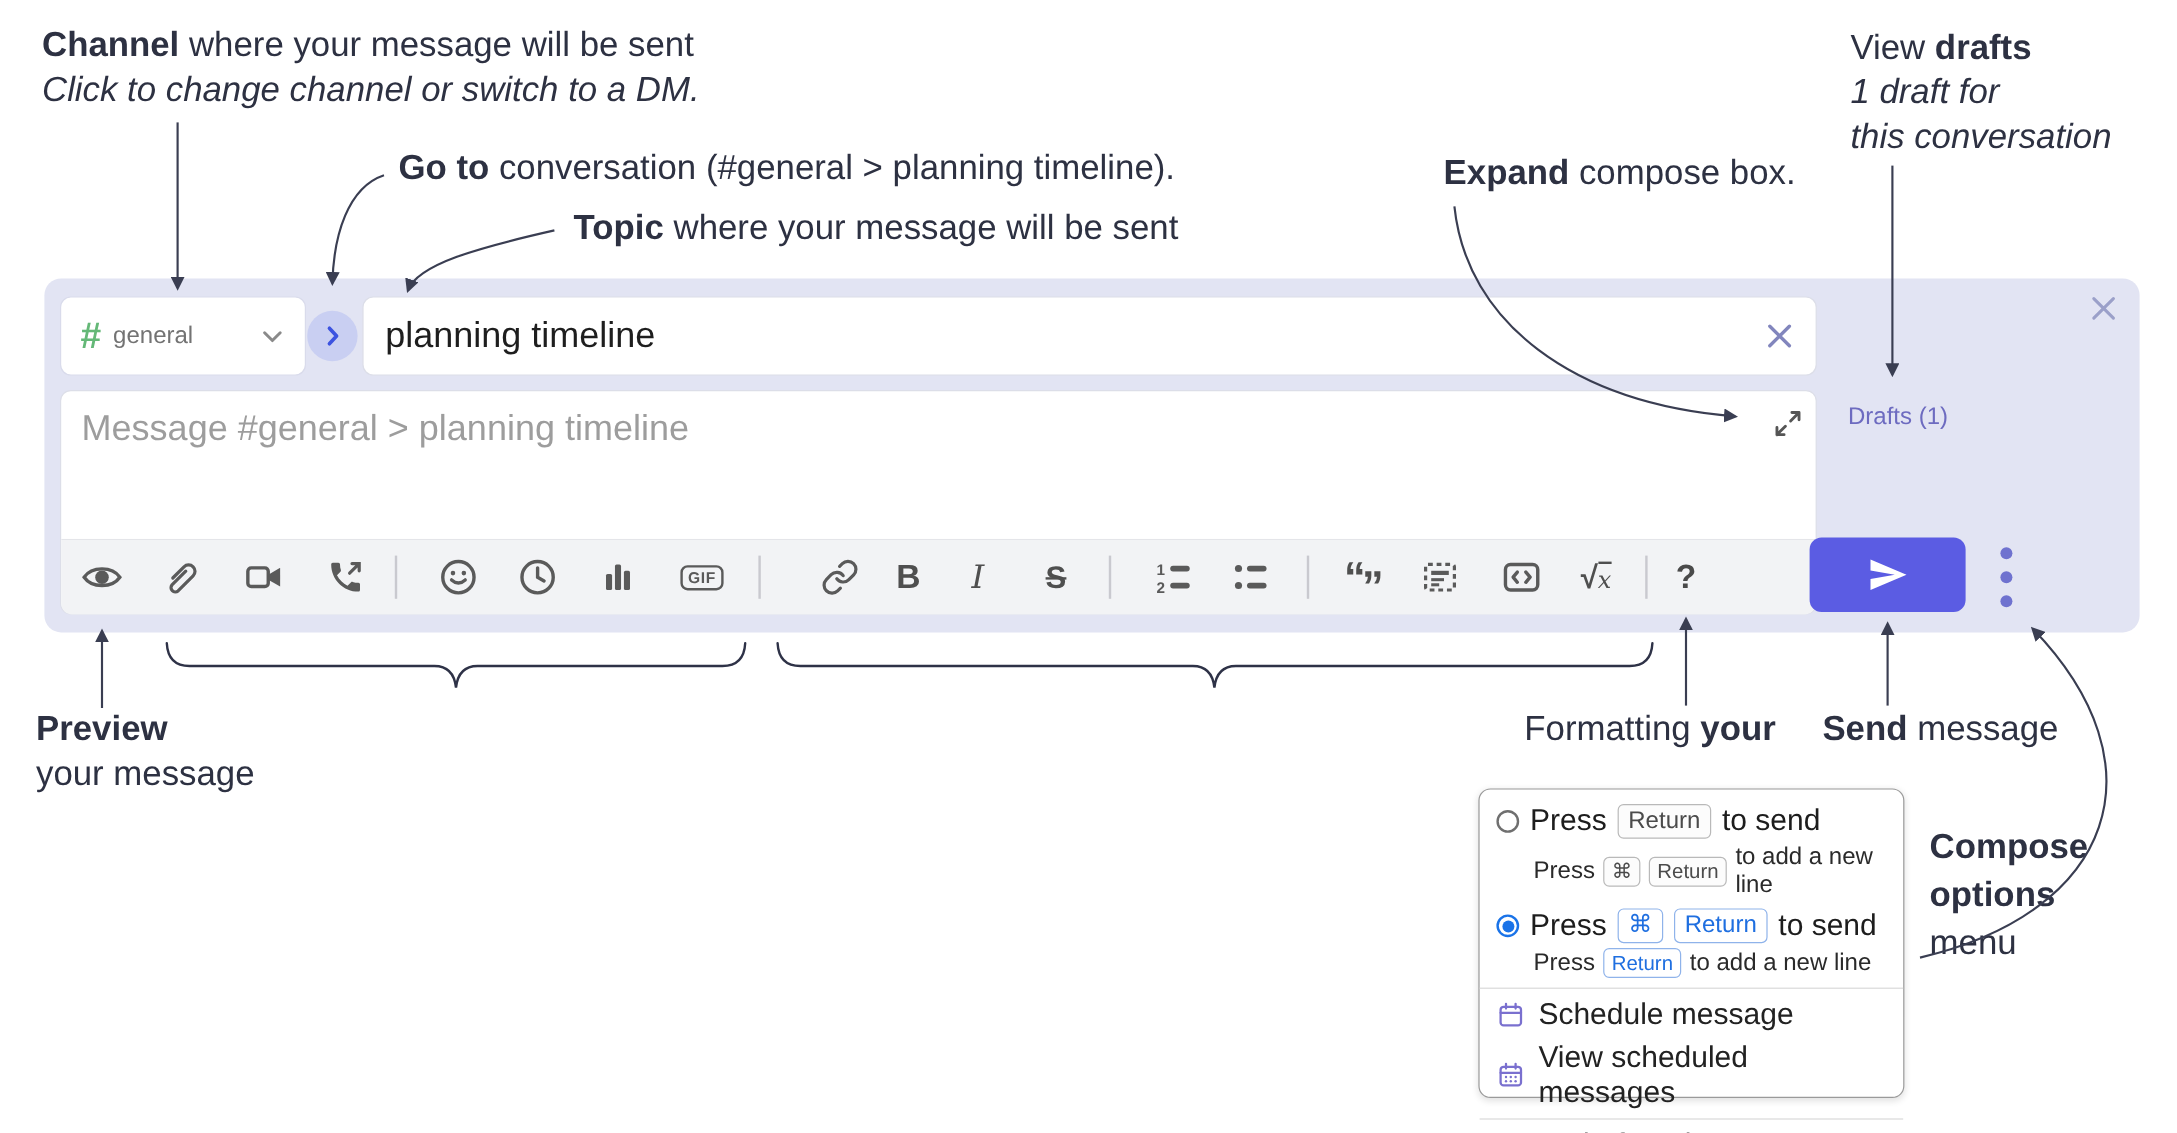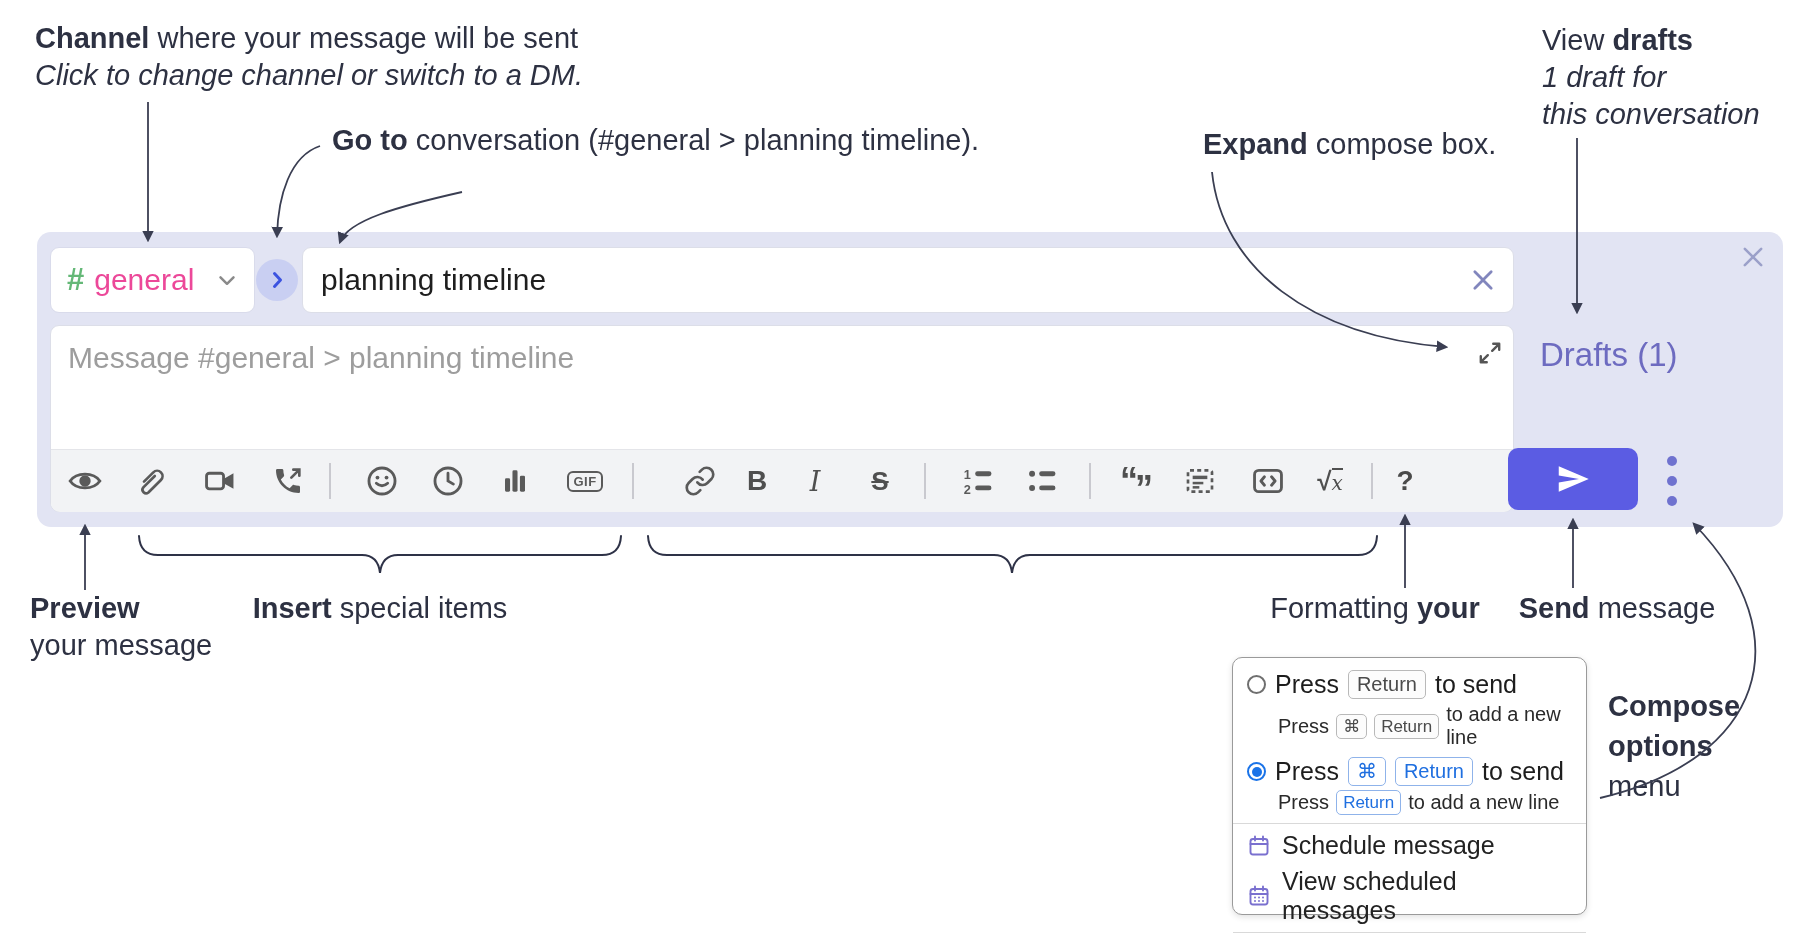--- a/index.html
+++ b/index.html
@@ -8,33 +8,33 @@
   .abs{position:absolute;}
   .ann{font-size:29px;line-height:37px;color:#2d3142;white-space:nowrap;}
   .b{font-weight:700;}
   .i{font-style:italic;}
   .center{text-align:center;}
   
   .compose{left:37px;top:232px;width:1746px;height:295px;background:#e2e4f3;border-radius:14px;}
   .pill{left:50px;top:247px;width:205px;height:66px;background:#fff;border:1px solid #d9dbeb;border-radius:9px;
         display:flex;align-items:center;padding:0 14px 0 16px;box-sizing:border-box;}
   .hash{color:#64b877;font-weight:700;font-size:31px;margin-right:10px;}
-  .chname{font-size:30px;color:#ec4899;flex:1;}
+  .chname{font-size:20px;color:#737373;flex:1;}
   .circlebtn{left:256px;top:259px;width:42px;height:42px;border-radius:50%;background:#c9cff2;
              display:flex;align-items:center;justify-content:center;}
   .topicbox{left:302px;top:247px;width:1212px;height:66px;background:#fff;border:1px solid #dcdee8;border-radius:9px;
             display:flex;align-items:center;padding:0 16px 0 18px;box-sizing:border-box;}
   .topictext{font-size:30px;color:#1e1e1e;flex:1;}
   .panel{left:50px;top:325px;width:1464px;height:187px;background:#fff;border:1px solid #dcdee8;border-radius:9px;box-sizing:border-box;}
   .placeholder{left:68px;top:341px;font-size:30px;color:#9d9d9d;}
   .toolbar{left:51px;top:449px;width:1462px;height:62px;background:#f2f3f5;border-top:1px solid #e4e5e9;
            border-radius:0 0 9px 9px;}
   .tool{position:absolute;top:455px;width:56px;height:52px;display:flex;align-items:center;justify-content:center;color:#555;}
   .sep{position:absolute;top:463px;width:2px;height:36px;background:#c9c9cf;}
-  .draftslink{left:1540px;top:336px;font-size:33px;color:#6d6bc0;}
+  .draftslink{left:1540px;top:336px;font-size:20px;color:#6d6bc0;}
   .sendbtn{left:1508px;top:448px;width:130px;height:62px;background:#5b5ce3;border-radius:10px;
            display:flex;align-items:center;justify-content:center;}
   .dots{left:1661px;top:456px;width:22px;height:50px;display:flex;flex-direction:column;align-items:center;justify-content:space-between;}
   .dots span{width:10px;height:10px;border-radius:50%;background:#6f72cf;}
   .gifbox{border:2.4px solid #5a5a5a;border-radius:6px;padding:1px 4px;font-size:13px;font-weight:700;color:#5a5a5a;letter-spacing:.5px;}
   .tb-b{font-size:28px;font-weight:700;color:#4f4f4f;}
   .tb-i{font-size:27px;font-style:italic;font-family:"DejaVu Serif",serif;color:#4f4f4f;}
   .tb-s{font-size:26px;font-weight:600;color:#4f4f4f;text-decoration:line-through;}
   .tb-q{font-size:36px;font-weight:700;color:#4f4f4f;letter-spacing:-3px;}
   .tb-q .lo{display:inline-block;transform:translateY(8px);}
@@ -66,39 +66,39 @@
 
   <div class="abs ann" style="left:35px;top:20px;">
     <div><span class="b">Channel</span><span> where your message will be sent</span></div>
     <div class="i">Click to change channel or switch to a DM.</div>
   </div>
 
   <div class="abs ann" style="left:332px;top:122px;">
     <span class="b">Go to</span><span> conversation (#general &gt; planning timeline).</span>
   </div>
 
+  <div class="abs ann" style="left:478px;top:172px;">
+    <span class="b">Topic</span><span> where your message will be sent</span>
+  </div>
 
   <div class="abs ann" style="left:1203px;top:126px;">
     <span class="b">Expand</span><span> compose box.</span>
   </div>
 
   <div class="abs ann" style="left:1542px;top:22px;">
     <div><span>View </span><span class="b">drafts</span></div>
     <div class="i">1 draft for</div>
     <div class="i">this conversation</div>
   </div>
 
   <div class="abs ann" style="left:30px;top:590px;">
     <div class="b">Preview</div>
     <div>your message</div>
   </div>
 
-  <div class="abs ann center" style="left:180px;top:590px;width:400px;">
-    <span class="b">Insert</span><span> special items</span>
-  </div>
 
 
   <div class="abs ann center" style="left:1175px;top:590px;width:400px;">
     <span>Formatting </span><span class="b">your</span>
   </div>
 
   <div class="abs ann center" style="left:1467px;top:590px;width:300px;">
     <span class="b">Send</span><span> message</span>
   </div>
 

